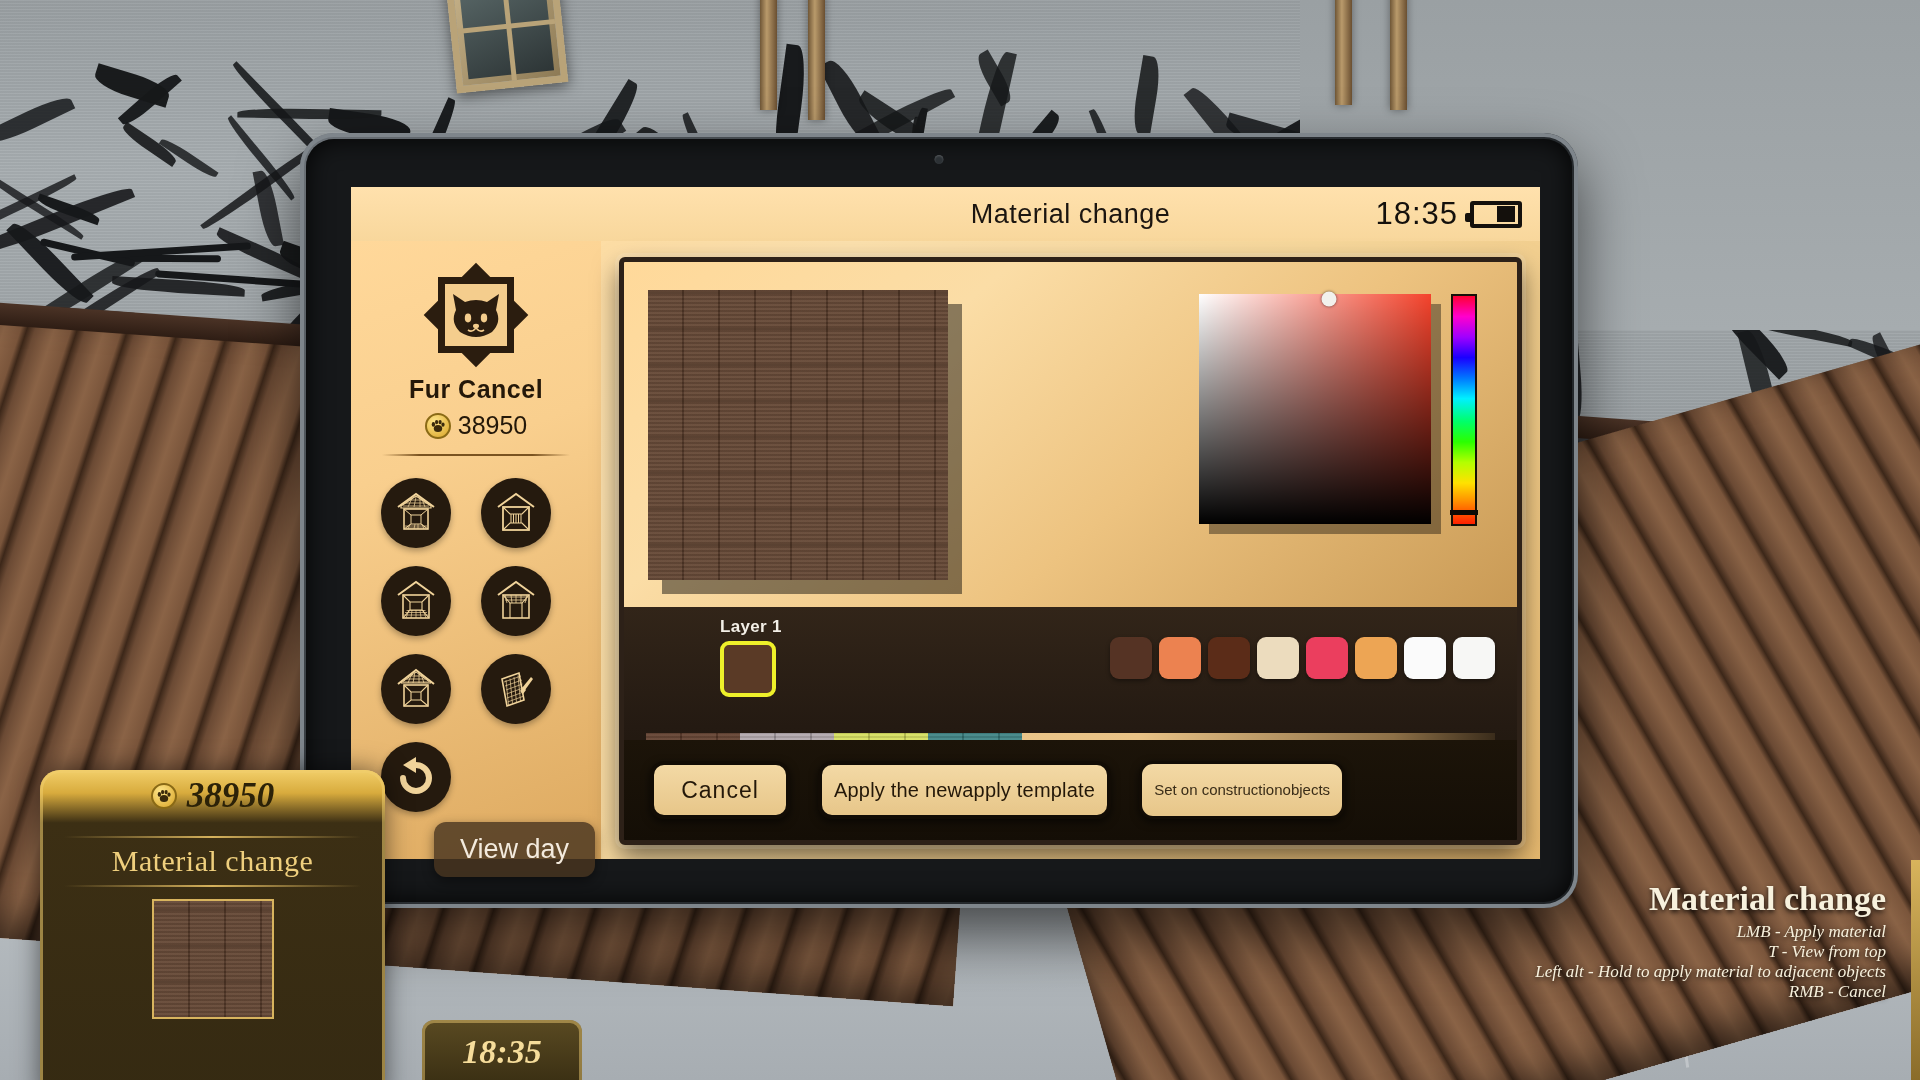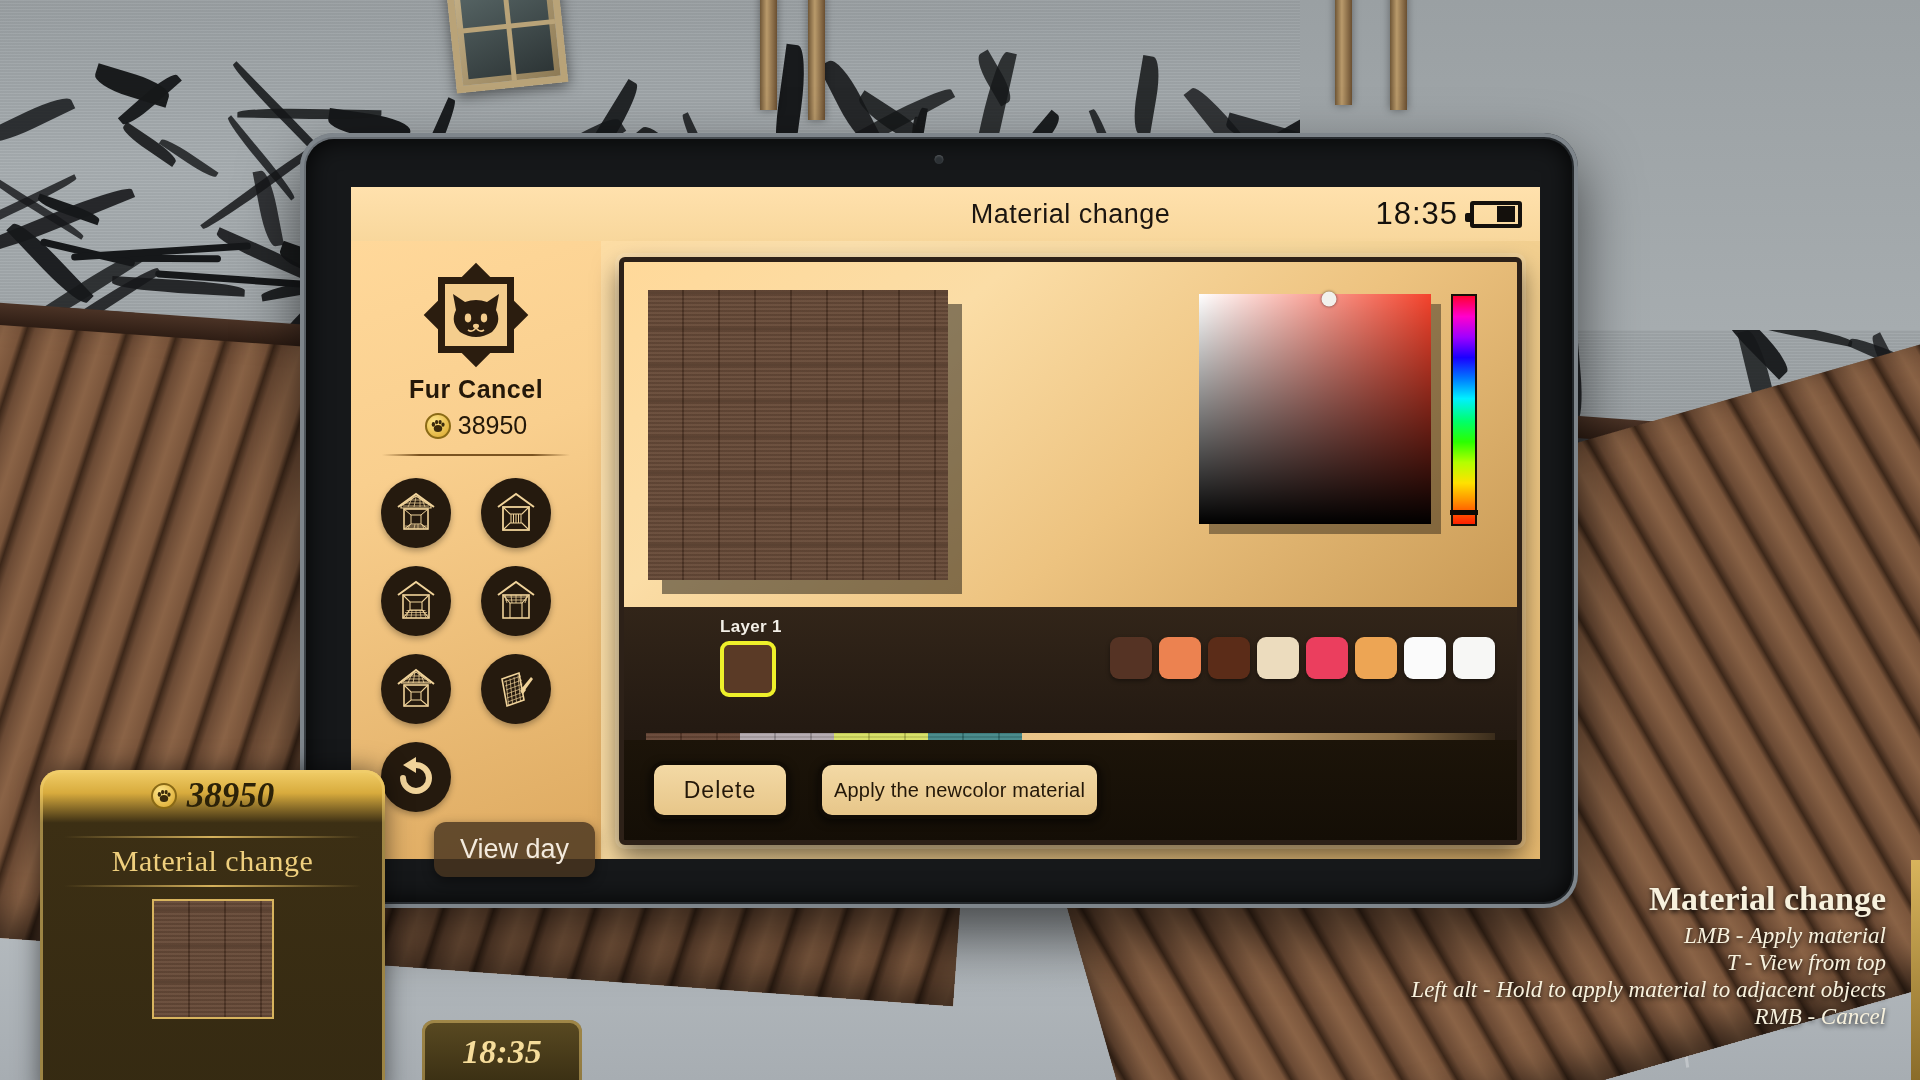--- a/index.html
+++ b/index.html
@@ -278,21 +278,21 @@
 
   
   #hints {
     position:absolute; right:34px; top:880px; width:660px;
     text-align:right;
     font-family:"Liberation Serif", serif; font-style:italic;
     color:#f7f1dd;
     text-shadow:0 2px 5px rgba(0,0,0,.85);
   }
   #hints .hint-title { font-size:34px; font-style:normal; font-weight:700; margin-bottom:4px; }
-  #hints .hint-line { font-size:23px; line-height:1.18; }
+  #hints .hint-line { font-size:17px; line-height:1.18; }
 
   #right-edge-strip { position:absolute; right:0; top:860px; width:9px; height:220px; background:linear-gradient(180deg,#d8b45c,#8a6c2a); }
 </style>
 </head>
 <body>
 
 <div id="scene">
   <div class="wall-paper">
     <div class="wall-texture"></div>
     <div id="leaves">
@@ -663,25 +663,29 @@
                 <div class="mat-sw parquet" style="background-color: rgb(90, 54, 36);"></div>
                 <div class="mat-sw parquet" style="background-color: rgb(173, 162, 168);"></div>
                 <div class="mat-sw parquet" style="background-color: rgb(211, 221, 85);"></div>
                 <div class="mat-sw parquet" style="background-color: rgb(51, 125, 126);"></div>
                 <div class="mat-filler"></div>
               </div>
           </div>
 
           <div id="panel-buttons">
               <div class="act-btn">
-                <div>Delete</div>
+                <div>Cancel</div>
               </div>
               <div class="act-btn two-line">
                 <div>Apply the new</div>
-                <div>color material</div>
+                <div>apply template</div>
+              </div>
+              <div class="act-btn small two-line">
+                <div>Set on construction</div>
+                <div>objects</div>
               </div>
             </div>
 
         </div>
       </div>
 
     </div>
   </div>
 </div>
 

